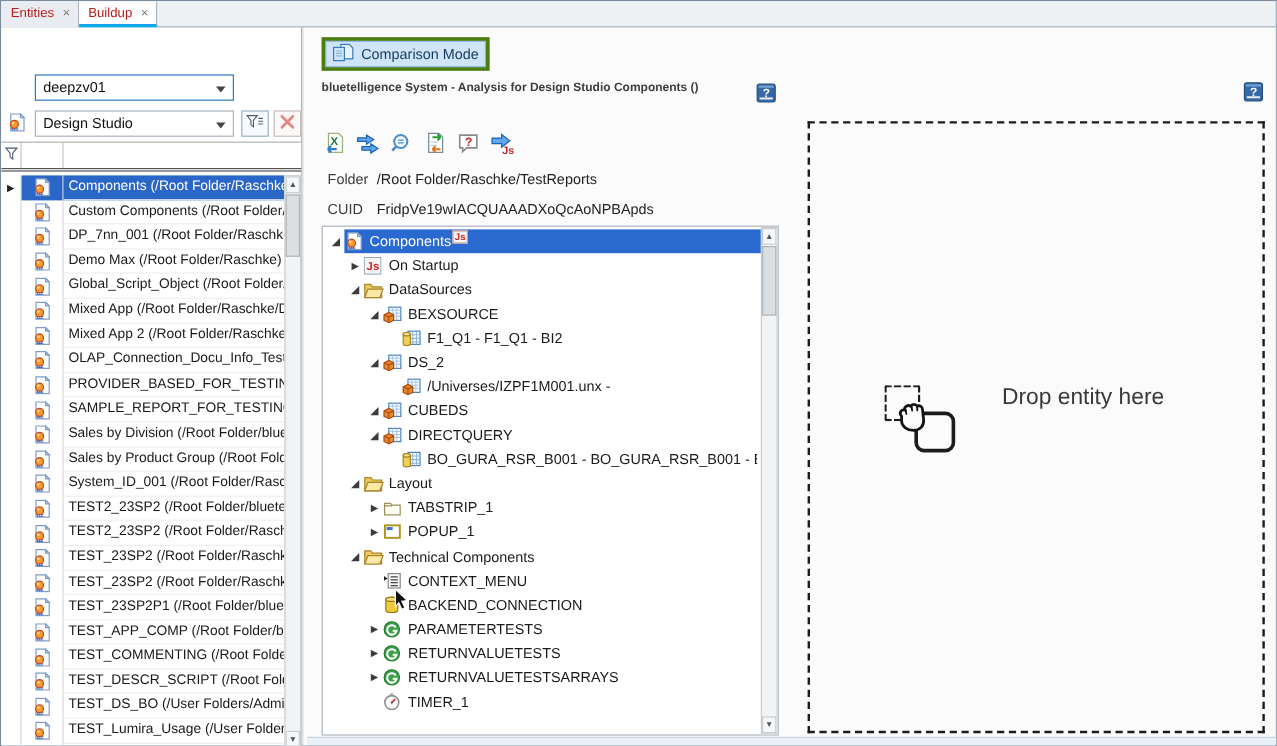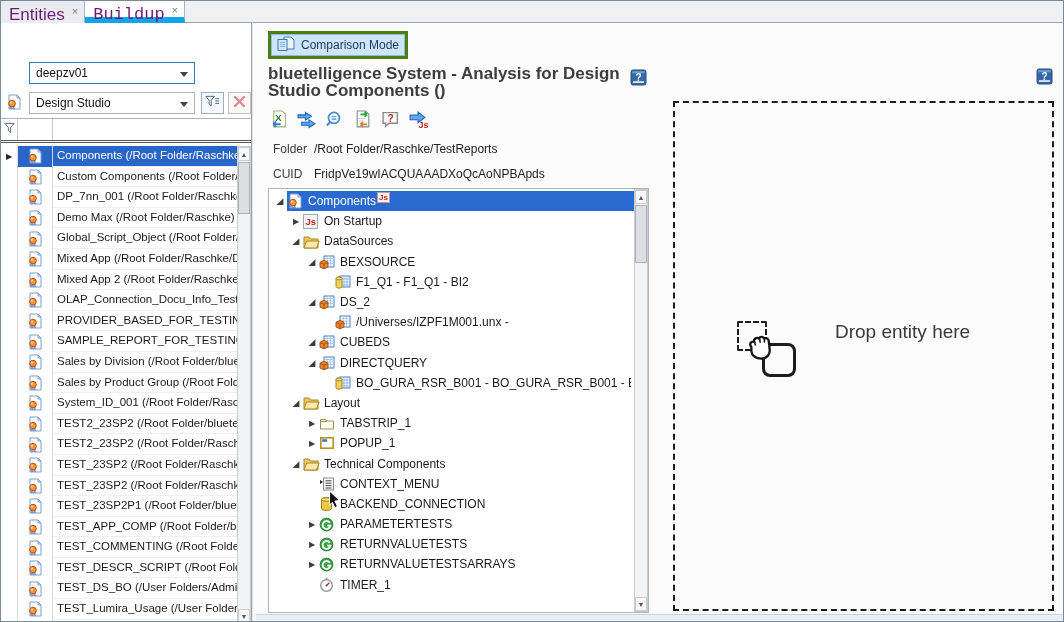--- a/index.html
+++ b/index.html
@@ -7,22 +7,22 @@
   body { font-family:"Liberation Sans", sans-serif; }
   #window {
     position:relative; width:1064px; height:622px; background:#fff;
     border:1px solid #7a8a99; overflow:hidden; font-size:12px; color:#1a1a1a;
   }
   
   .tabbar { position:absolute; left:0; top:0; width:100%; height:22px;
     background:#eef1f4; border-bottom:1px solid #98a4b0; display:flex; }
   .tab { height:22px; padding:3px 6px 0 8px; display:flex; align-items:flex-start; gap:7px;
     border-right:1px solid #aab4be; background:#e9edf1; cursor:default; }
-  .tab.active { background:#fff; border-bottom:6px solid #0ea5e9;font-family:Liberation Mono, monospace; }
-  .tab .tlab { font-size:17px; color:#701a75; padding-top:1px; }
+  .tab.active { background:#fff; border-bottom:3px solid #0ea5e9; }
+  .tab .tlab { font-size:11px; color:#b91c1c; padding-top:1px; }
   .tab .tx { color:#777; font-size:11px; padding-top:1px; }
   
   #left { position:absolute; left:0; top:22px; width:251px; height:600px;
     background:#fff; border-right:1px solid #98a4b0; }
   .lp-header { height:21px; background:#dde7f2; border-bottom:1px solid #c2cfdd;
     padding:3px 0 0 8px; color:#1c1c1c; }
   .dd { position:absolute; height:22px; background:#fff; display:flex; align-items:center;
     padding-left:6px; color:#111; }
   .dd .caret { position:absolute; right:6px; top:9px; width:0; height:0;
     border-left:4px solid transparent; border-right:4px solid transparent; border-top:5px solid #444; }
@@ -53,21 +53,21 @@
   #mscroll { right:0; top:0; height:100%; }
   .sbtn { position:absolute; left:0; width:12px; height:14px; background:#f6f7f8; border:1px solid #c8cdd2;
     color:#555; font-size:7px; text-align:center; line-height:13px; }
   .sthumb { position:absolute; left:0; width:12px; background:#dcdfe2; border:1px solid #aeb4ba; }
   
   #mid { position:absolute; left:252px; top:22px; width:408px; height:600px; background:#fbfbfb; }
   #splitter { position:absolute; left:251px; top:22px; width:4px; height:600px; background:#e2e2e2; }
   #cmp-btn { position:absolute; left:15px; top:8px; width:140px; height:28px;
     border:3px solid #4d7c0f; background:#cfe4f7; box-shadow:inset 0 0 0 1px #8fb9e4;
     display:flex; align-items:center; justify-content:center; gap:6px; color:#16395c; }
-  #mid-title { position:absolute; left:15px; top:42px; width:368px; font-size:17px; font-weight:bold;
+  #mid-title { position:absolute; left:15px; top:42px; width:368px; font-size:10px; font-weight:bold;
     color:#3d3d3d; line-height:17px; }
   .helpicon { position:absolute; }
   #help1 { left:377px; top:46px; }
   #toolbar { position:absolute; left:15px; top:86px; display:flex; gap:8px; }
   .tbico { width:20px; height:20px; display:flex; align-items:center; justify-content:center; }
   .kv { position:absolute; left:20px; display:flex; }
   .kv .k { width:41px; color:#3c3c3c; }
   .kv .v { color:#222; }
   #kv-folder { top:119px; }
   #kv-cuid { top:144px; }

